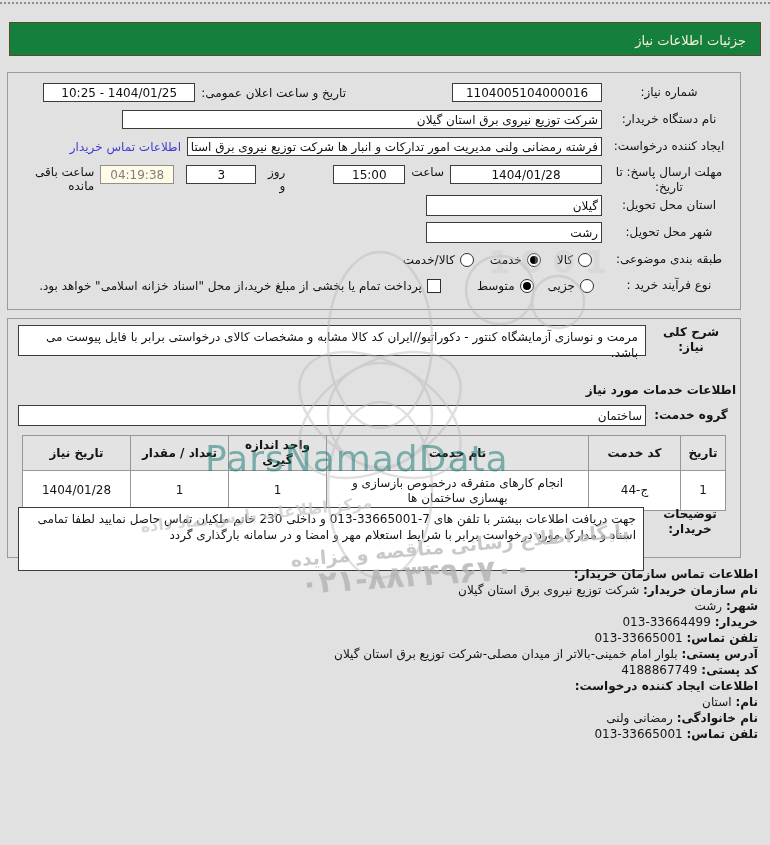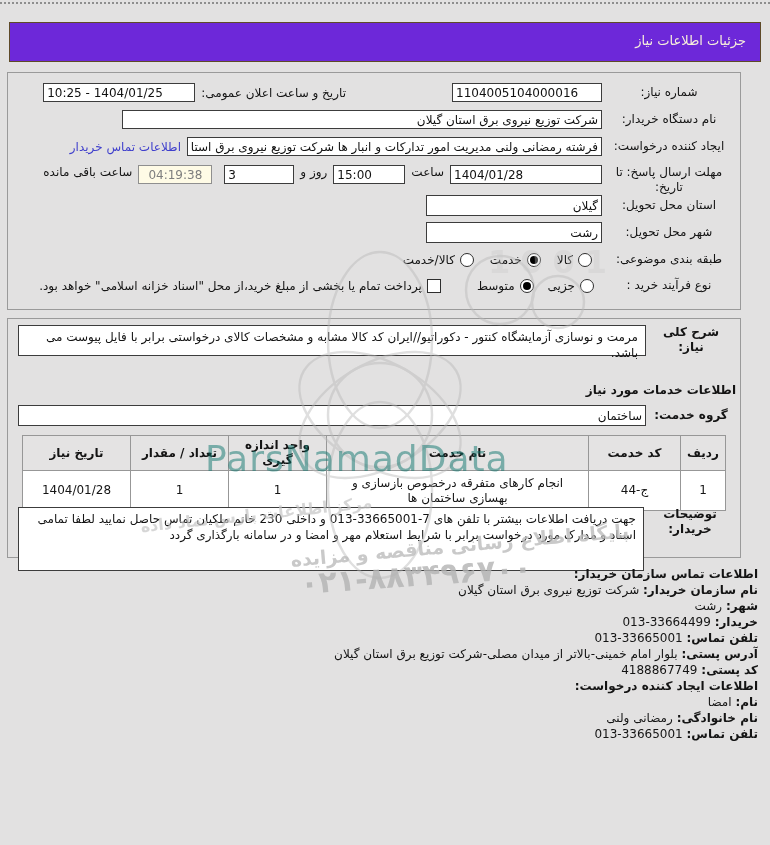--- a/index.html
+++ b/index.html
@@ -2,35 +2,35 @@
 <html lang="fa" dir="rtl"><head>
 <meta charset="utf-8">
 <style>
   *{box-sizing:border-box;margin:0;padding:0}
   html,body{width:770px;height:845px}
   body{position:relative;overflow:hidden;background:#e2e1e1;color:#141414;
        font-family:"DejaVu Sans",sans-serif;font-size:12px;direction:rtl}
 
   .top-dots{position:absolute;top:2px;right:0;left:0;border-top:2px dotted #8e8e8e}
 
-  .title-bar{position:absolute;top:22px;right:9px;left:9px;height:40px;
-             background:#6d28d9;border:1px solid #5e4a28;color:#f7efdb;
+  .title-bar{position:absolute;top:22px;right:9px;left:9px;height:34px;
+             background:#15803d;border:1px solid #5e4a28;color:#f7efdb;
              font-size:13px;line-height:36px;padding:0 14px}
 
   .panel{position:absolute;right:29px;left:7px;border:1px solid #9a9a9a}
   #panel-info{top:72px;height:238px}
   #panel-services{top:318px;height:240px}
 
   .row{position:absolute;right:10px;left:10px;display:flex;align-items:center;gap:6px}
   .lbl{width:122px;flex:none;text-align:center;line-height:15px}
   .b{font-weight:bold}
 
   input.box{height:19px;border:1px solid #3c3c3c;background:#fff;color:#111;
             font-family:"DejaVu Sans",sans-serif;font-size:12px;padding:0 3px}
-  input.ctr{text-align:left;direction:ltr}
+  input.ctr{text-align:center;direction:ltr}
   input.rt{text-align:right;direction:rtl}
   input.disabled{background:#fffbe6;border:1px solid #8f8f8f;color:#7e7e7e;text-align:center;direction:ltr}
 
   .link{color:#3f3fcc;cursor:pointer;white-space:nowrap}
 
   .r1{top:10px} .r2{top:37px} .r3{top:64px}
   .r4{top:92px;align-items:flex-start}
   .r5{top:122px} .r6{top:149px} .r7{top:179px} .r8{top:205px}
 
   .opt{display:inline-flex;align-items:center;gap:5px}
@@ -90,21 +90,21 @@
   <div class="row r3">
     <span class="lbl">ایجاد کننده درخواست:</span>
     <input class="box rt" style="width: 415px;" value="فرشته رمضانی ولنی مدیریت امور تدارکات و انبار ها شرکت توزیع نیروی برق استا">
     <span class="link">اطلاعات تماس خریدار</span>
   </div>
 
   <div class="row r4">
     <span class="lbl">مهلت ارسال پاسخ: تا تاریخ:</span>
     <input class="box ctr" style="width: 152px;" value="1404/01/28">
     <span>ساعت</span>
-    <input class="box ctr" style="width: 72px;" value="15:00">
+    <input class="box ctr" style="width: 72px; margin-left: 42px;" value="15:00">
     <span>روز و</span>
     <input class="box ctr" style="width: 70px;" value="3">
     <input class="box disabled" style="width: 74px; margin-right: 6px;" value="04:19:38">
     <span>ساعت باقی مانده</span>
   </div>
 
   <div class="row r5">
     <span class="lbl">استان محل تحویل:</span>
     <input class="box rt" style="width: 176px; height: 21px;" value="گیلان">
   </div>
@@ -165,21 +165,21 @@
     <colgroup>
       <col style="width:45px">
         <col style="width:92px">
         <col style="width:262px">
       <col style="width:98px">
         <col style="width:98px">
         <col style="width:108px">
     </colgroup>
     <thead>
       <tr>
-        <th>ردیف</th>
+        <th>تاریخ</th>
         <th>کد خدمت</th>
         <th>نام خدمت</th>
         <th>واحد اندازه گیری</th>
         <th>تعداد / مقدار</th>
         <th>تاریخ نیاز</th>
       </tr>
     </thead>
     <tbody>
       <tr>
         <td>1</td>
@@ -200,21 +200,21 @@
 
 <div class="contact">
   <div class="cline b">اطلاعات تماس سازمان خریدار:</div>
   <div class="cline"><span class="b">نام سازمان خریدار:</span> <span>شرکت توزیع نیروی برق استان گیلان</span></div>
   <div class="cline"><span class="b">شهر:</span> <span>رشت</span></div>
   <div class="cline"><span class="b">خریدار:</span> <span>33664499-013</span></div>
   <div class="cline"><span class="b">تلفن تماس:</span> <span>33665001-013</span></div>
   <div class="cline"><span class="b">آدرس پستی:</span> <span>بلوار امام خمینی-بالاتر از میدان مصلی-شرکت توزیع برق استان گیلان</span></div>
   <div class="cline"><span class="b">کد پستی:</span> <span>4188867749</span></div>
   <div class="cline b">اطلاعات ایجاد کننده درخواست:</div>
-  <div class="cline"><span class="b">نام:</span> <span>امضا</span></div>
+  <div class="cline"><span class="b">نام:</span> <span>استان</span></div>
   <div class="cline"><span class="b">نام خانوادگی:</span> <span>رمضانی ولنی</span></div>
   <div class="cline"><span class="b">تلفن تماس:</span> <span>33665001-013</span></div>
 </div>
 
 <div class="wm-layer">
   <svg class="wm wm-flower" width="420" height="330" viewBox="0 0 420 330">
     <g fill="none" stroke="#b9b9b9" stroke-width="2.5">
       <ellipse cx="210" cy="90" rx="52" ry="88"></ellipse>
       <ellipse cx="210" cy="240" rx="52" ry="88"></ellipse>
       <ellipse cx="210" cy="165" rx="52" ry="88" transform="rotate(60 210 165)"></ellipse>

